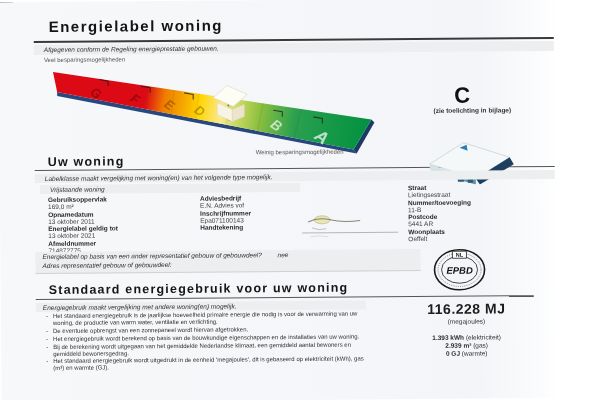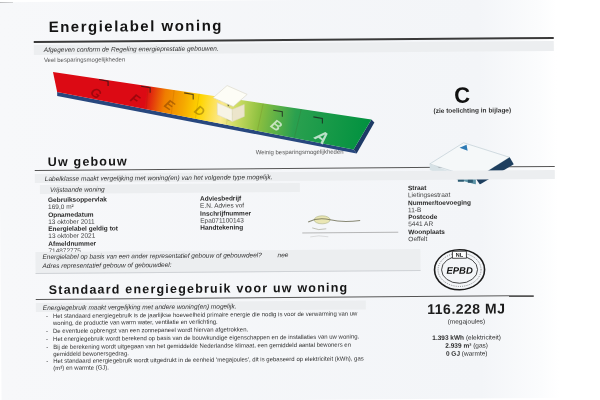--- a/index.html
+++ b/index.html
@@ -96,21 +96,21 @@
     <g>
       <polygon points="172,41 186,29 206,38 192,50" fill="#fdfdf6" stroke="#d9d6c6" stroke-width="0.6"></polygon>
       <polygon points="176,46 176,58 191,65 191,53" fill="#f7f4e6" stroke="#ddd8c5" stroke-width="0.5"></polygon>
       <polygon points="191,53 191,65 203,60 203,48" fill="#ece5cb" stroke="#ddd8c5" stroke-width="0.5"></polygon>
     </g>
   </svg>
 
   <div class="abs" style="left:455px;top:84px;font-size:22px;font-weight:bold;color:#111;">C</div>
   <div class="abs" style="left:408px;top:108px;width:130px;text-align:center;font-size:6.5px;font-weight:bold;color:#333;">(zie toelichting in bijlage)</div>
 
-  <div class="abs h2" style="left:48px;top:153px;">Uw gebouw</div>
+  <div class="abs h2" style="left:48px;top:153px;">Uw woning</div>
   <div class="rule thin" style="left:35px;top:168px;width:520px;"></div>
 
   <svg class="abs" style="left:424px;top:138px;" width="92" height="48" viewBox="0 0 92 48">
     <polygon points="6,27 40,6 86,21 52,42" fill="#f5f8f9" stroke="#c7d3da" stroke-width="0.8"></polygon>
     <polygon points="36,11 43,8 44,14" fill="#2e7bb5"></polygon>
     <polygon points="52,42 86,21 90,28 56,48" fill="#1e3f5f"></polygon>
     <polygon points="24,34 52,42 52,48 24,40" fill="#5d93a6"></polygon>
     <polygon points="6,27 24,34 24,40 6,33" fill="#d7e2e6"></polygon>
     <rect x="34" y="38" width="6" height="7" fill="#2b5a72"></rect>
     <rect x="44" y="40" width="5" height="6" fill="#2b5a72"></rect>

